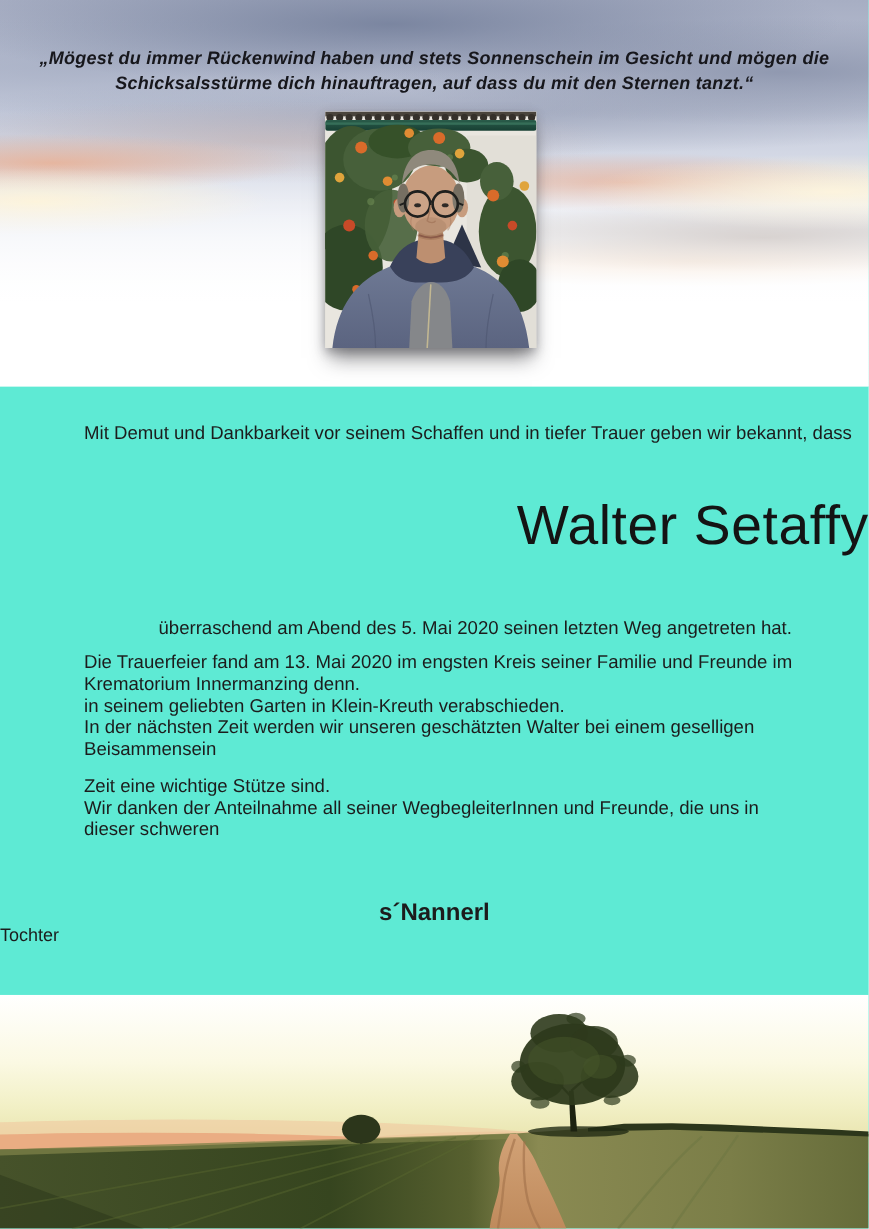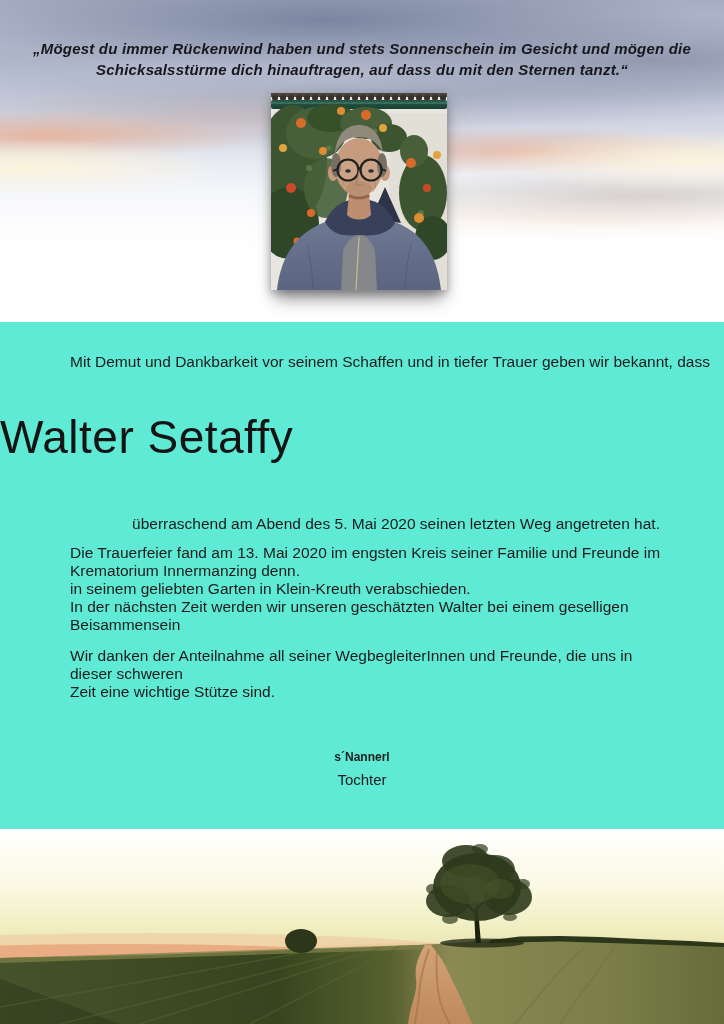--- a/index.html
+++ b/index.html
@@ -33,30 +33,30 @@
     position:absolute;left:0;width:724px;text-align:center;
     font-size:15px;font-style:italic;font-weight:bold;letter-spacing:.2px;line-height:21px;color:#17171c;
   }
   .quote-top{top:38px;}
   .footer-quote{
     position:absolute;left:100px;top:851px;font-size:15px;font-style:italic;font-weight:bold;
     letter-spacing:.2px;color:#17171c;
   }
   .intro{position:absolute;left:0;top:353px;width:724px;text-align:center;font-size:15.5px;padding-left:28px;}
   .deceased-name{
-    position:absolute;left:0;top:412px;width:724px;margin:0;text-align:left;
+    position:absolute;left:0;top:412px;width:724px;margin:0;text-align:right;
     font-size:46px;font-weight:400;letter-spacing:.5px;line-height:1.1;color:#141414;
   }
   .passing{position:absolute;left:0;top:515px;width:724px;text-align:center;font-size:15.5px;padding-left:34px;}
   .para{position:absolute;left:70px;width:600px;font-size:15.5px;line-height:18px;}
   .para-funeral{top:544px;}
   .para-thanks{top:647px;}
   .in-name{position:absolute;left:0;top:717px;width:724px;text-align:center;font-size:15.5px;}
-  .signer{position:absolute;left:0;top:750px;width:724px;text-align:center;font-size:12px;font-weight:bold;}
-  .relation{position:absolute;left:0;top:771px;width:724px;text-align:center;font-size:15px;}
+  .signer{position:absolute;left:0;top:750px;width:724px;text-align:center;font-size:20px;font-weight:bold;}
+  .relation{position:absolute;left:0;top:771px;width:724px;text-align:left;font-size:15px;}
   
   .portrait{
     position:absolute;left:271px;top:93px;width:176px;height:197px;
     box-shadow:0 12px 16px -4px rgba(50,50,55,.55), 0 3px 8px rgba(60,60,65,.35);
     background:#e9e6df;
   }
   .portrait svg{display:block;}
   
   .landscape{position:absolute;left:0;top:829px;width:724px;height:195px;}
   .landscape svg{display:block;}
@@ -193,22 +193,22 @@
   <div class="passing">überraschend am Abend des 5. Mai 2020 seinen letzten Weg angetreten hat.</div>
 
   <div class="para para-funeral">
     <div>Die Trauerfeier fand am 13. Mai 2020 im engsten Kreis seiner Familie und Freunde im</div>
     <div>Krematorium Innermanzing denn.</div>
     <div>in seinem geliebten Garten in Klein-Kreuth verabschieden.</div>
     <div>In der nächsten Zeit werden wir unseren geschätzten Walter bei einem geselligen Beisammensein</div>
   </div>
 
   <div class="para para-thanks">
+    <div>Zeit eine wichtige Stütze sind.</div>
     <div>Wir danken der Anteilnahme all seiner WegbegleiterInnen und Freunde, die uns in dieser schweren</div>
-    <div>Zeit eine wichtige Stütze sind.</div>
   </div>
 
   <div class="signer">s´Nannerl</div>
   <div class="relation">Tochter</div>
 
   <div class="footer-quote">„Wohlan denn, Herz, nimm Abschied und gesunde.“</div>
 
   <div class="landscape">
     <svg width="724" height="195" viewBox="0 0 724 195" xmlns="http://www.w3.org/2000/svg">
       <defs>

